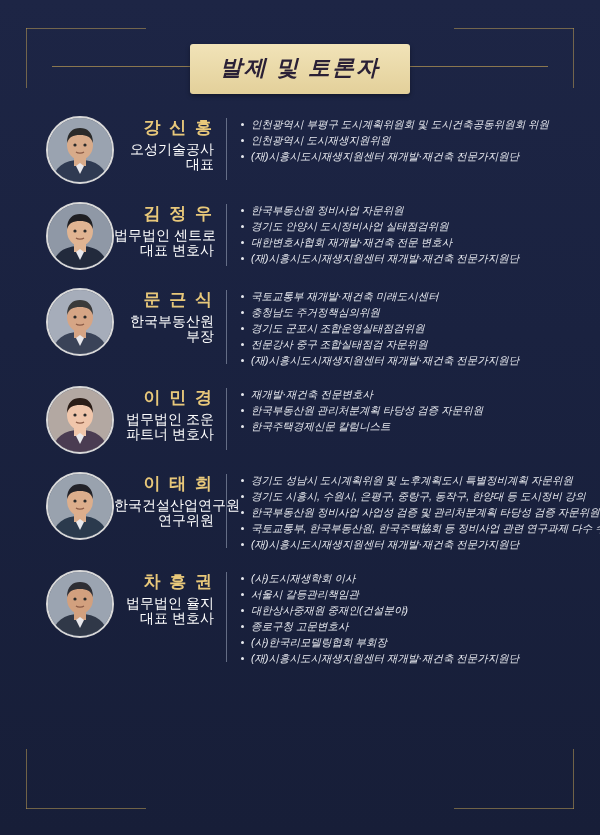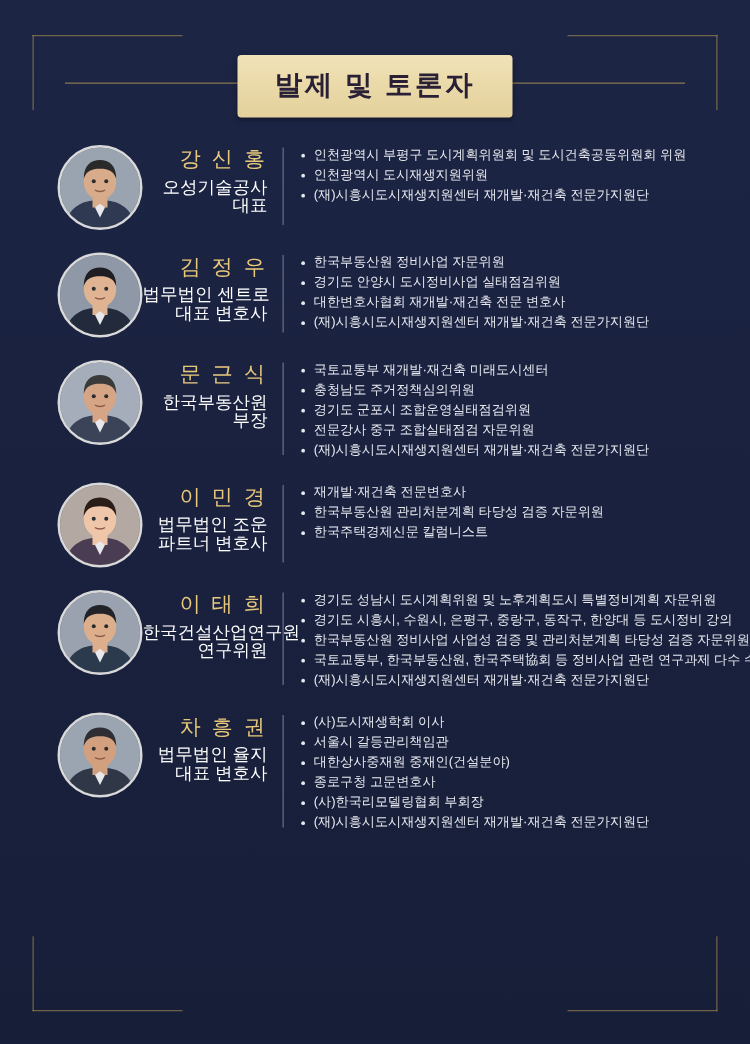--- a/index.html
+++ b/index.html
@@ -36,20 +36,21 @@
   .frame-left-v2 { left: 26px; bottom: 26px; width: 1px; height: 60px; }
   .frame-right-v2 { right: 26px; bottom: 26px; width: 1px; height: 60px; }
 
   
   .title-wrap {
     position: absolute;
     top: 44px;
     left: 0;
     width: 600px;
     text-align: center;
+    font-style: italic;
   }
   .title-rule {
     position: absolute;
     top: 22px;
     height: 1px;
     background: #b99a54;
     opacity: 0.7;
   }
   .title-rule.left { left: 52px; width: 150px; }
   .title-rule.right { right: 52px; width: 150px; }
@@ -100,21 +101,21 @@
     width: 112px;
     flex: 0 0 112px;
     text-align: right;
     padding-right: 12px;
     box-sizing: border-box;
     padding-top: 6px;
   }
   .sname {
     color: #e8c87a;
     font-size: 17px;
-    font-weight: normal;
+    font-weight: bold;
     letter-spacing: 2px;
     line-height: 20px;
     white-space: nowrap;
   }
   .sorg {
     color: #ffffff;
     font-size: 14px;
     line-height: 16px;
     margin-top: 3px;
     white-space: nowrap;
@@ -132,20 +133,21 @@
     background: #7d879e;
     opacity: 0.75;
     flex: 0 0 1px;
     margin-top: 6px;
     margin-bottom: 4px;
   }
   .bullets {
     padding-left: 14px;
     padding-top: 4px;
     flex: 1;
+    font-style: italic;
   }
   .bullets li {
     color: #e7e9ef;
     font-size: 10.5px;
     line-height: 16px;
     list-style: none;
     position: relative;
     padding-left: 10px;
     white-space: nowrap;
   }

